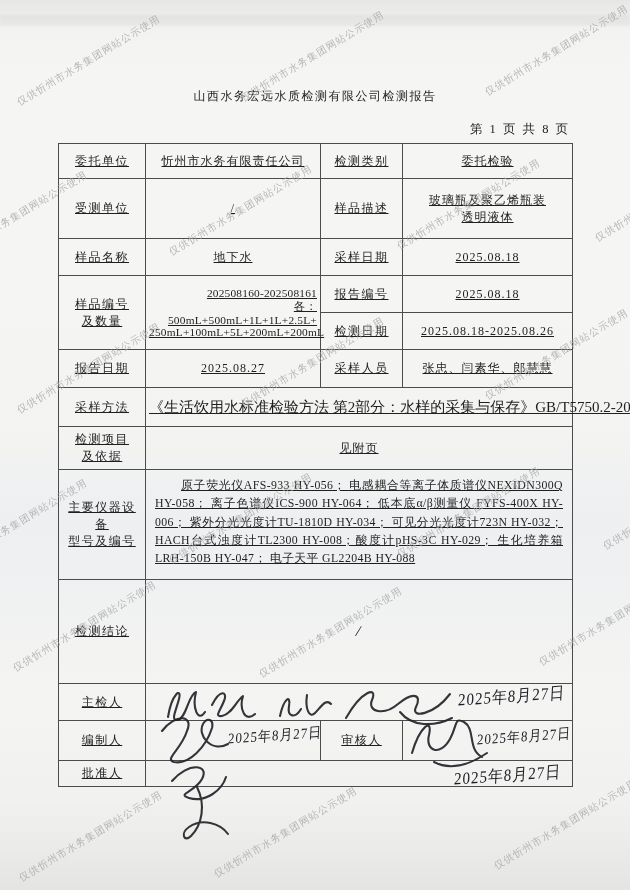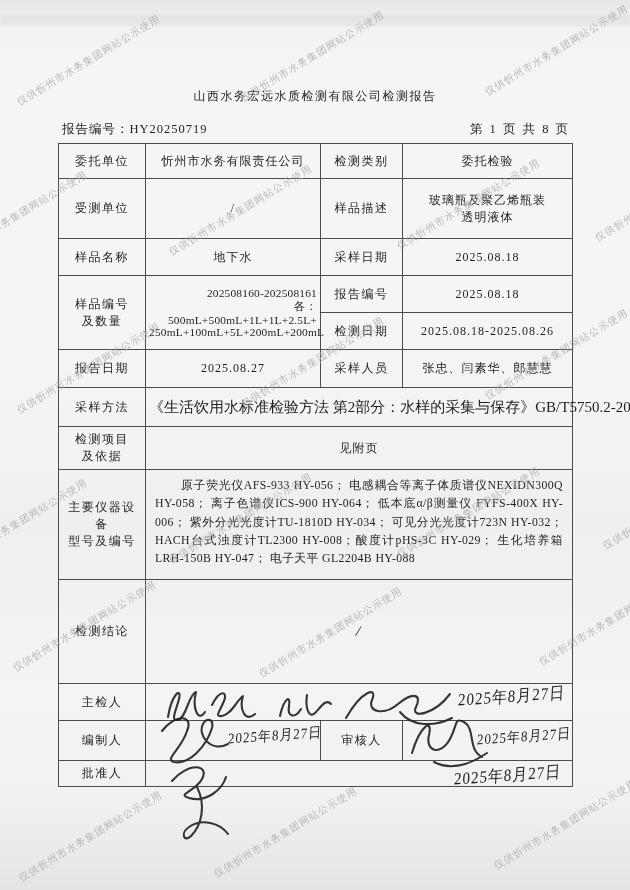--- a/index.html
+++ b/index.html
@@ -21,21 +21,21 @@
   .wm{position:absolute;white-space:nowrap;font-size:10px;letter-spacing:1px;
       transform:rotate(-31deg);transform-origin:0 50%;opacity:.82;
       font-family:"Liberation Sans","DejaVu Sans",sans-serif;}
   
   .title{position:absolute;top:88px;left:0;width:100%;text-align:center;
     font-size:12px;font-weight:normal;letter-spacing:1.5px;z-index:2;}
   .meta-no{position:absolute;top:121px;left:62px;font-size:12.5px;letter-spacing:1px;z-index:2;}
   .meta-page{position:absolute;top:121px;right:60px;font-size:12.5px;letter-spacing:2px;z-index:2;}
   
   table.report{position:absolute;left:58px;top:143px;width:514px;z-index:2;
-    border-collapse:collapse;table-layout:fixed;}
+    border-collapse:collapse;table-layout:fixed;text-decoration:underline;}
   td{border:1px solid #4c4c4c;font-size:12px;text-align:center;vertical-align:middle;
      padding:1px 3px;letter-spacing:1px;}
   td.lbl{letter-spacing:1.5px;white-space:pre-line;}
   td.pre{white-space:pre-line;margin-top:40px;}
   td.ids{font-size:11.4px;letter-spacing:0.2px;text-align:right;}
   td.method{font-size:15px;letter-spacing:0px;white-space:nowrap;margin-top:8px;}
   td.equip{text-align:justify;font-size:11.8px;line-height:1.55;letter-spacing:0.4px;
      padding:6px 9px;text-indent:26px;vertical-align:top;}
   td.sig-cell{position:relative;text-align:left;}
   .slash{display:inline-block;font-size:15px;font-style:italic;transform:rotate(4deg);}
@@ -69,21 +69,20 @@
       <span class="wm" style="left: 604px; top: 540px; color: rgb(169, 169, 169);">仅供忻州市水务集团网站公示使用</span>
       <span class="wm" style="left: 14px; top: 662px; color: rgb(169, 169, 169);">仅供忻州市水务集团网站公示使用</span>
       <span class="wm" style="left: 260px; top: 668px; color: rgb(169, 169, 169);">仅供忻州市水务集团网站公示使用</span>
       <span class="wm" style="left: 540px; top: 656px; color: rgb(169, 169, 169);">仅供忻州市水务集团网站公示使用</span>
       <span class="wm" style="left: 20px; top: 872px; color: rgb(169, 169, 169);">仅供忻州市水务集团网站公示使用</span>
       <span class="wm" style="left: 215px; top: 868px; color: rgb(169, 169, 169);">仅供忻州市水务集团网站公示使用</span>
       <span class="wm" style="left: 495px; top: 860px; color: rgb(169, 169, 169);">仅供忻州市水务集团网站公示使用</span>
     </div>
 
   <div class="title">山西水务宏远水质检测有限公司检测报告</div>
-  <div class="meta-no">报告编号：HY20250719</div>
   <div class="meta-page">第 1 页 共 8 页</div>
 
   <table class="report">
     <colgroup>
         <col style="width:87px">
         <col style="width:175px">
         <col style="width:82px">
         <col style="width:170px">
       </colgroup>
     <tbody>

